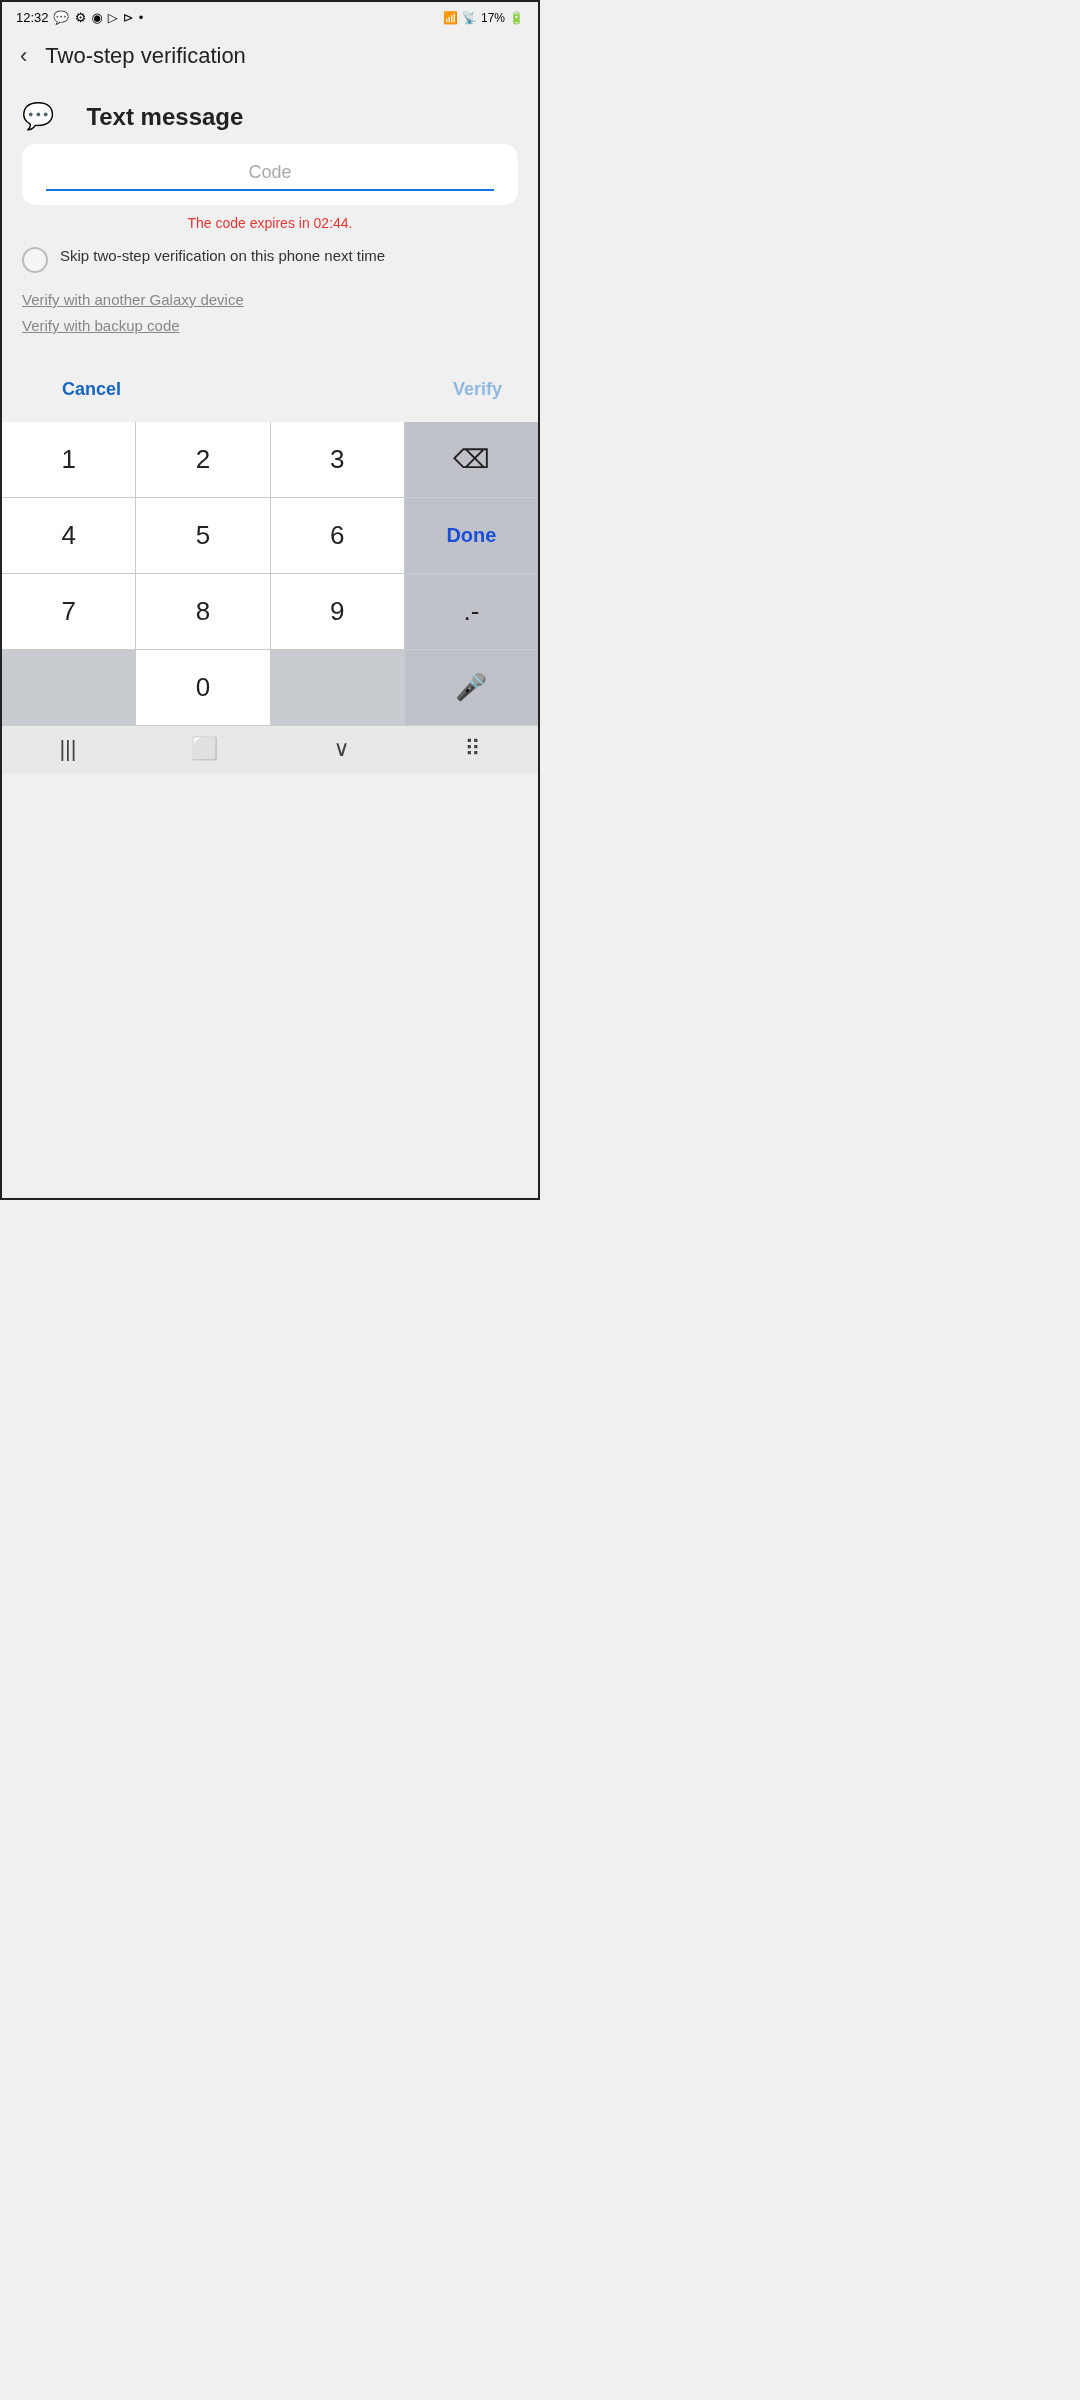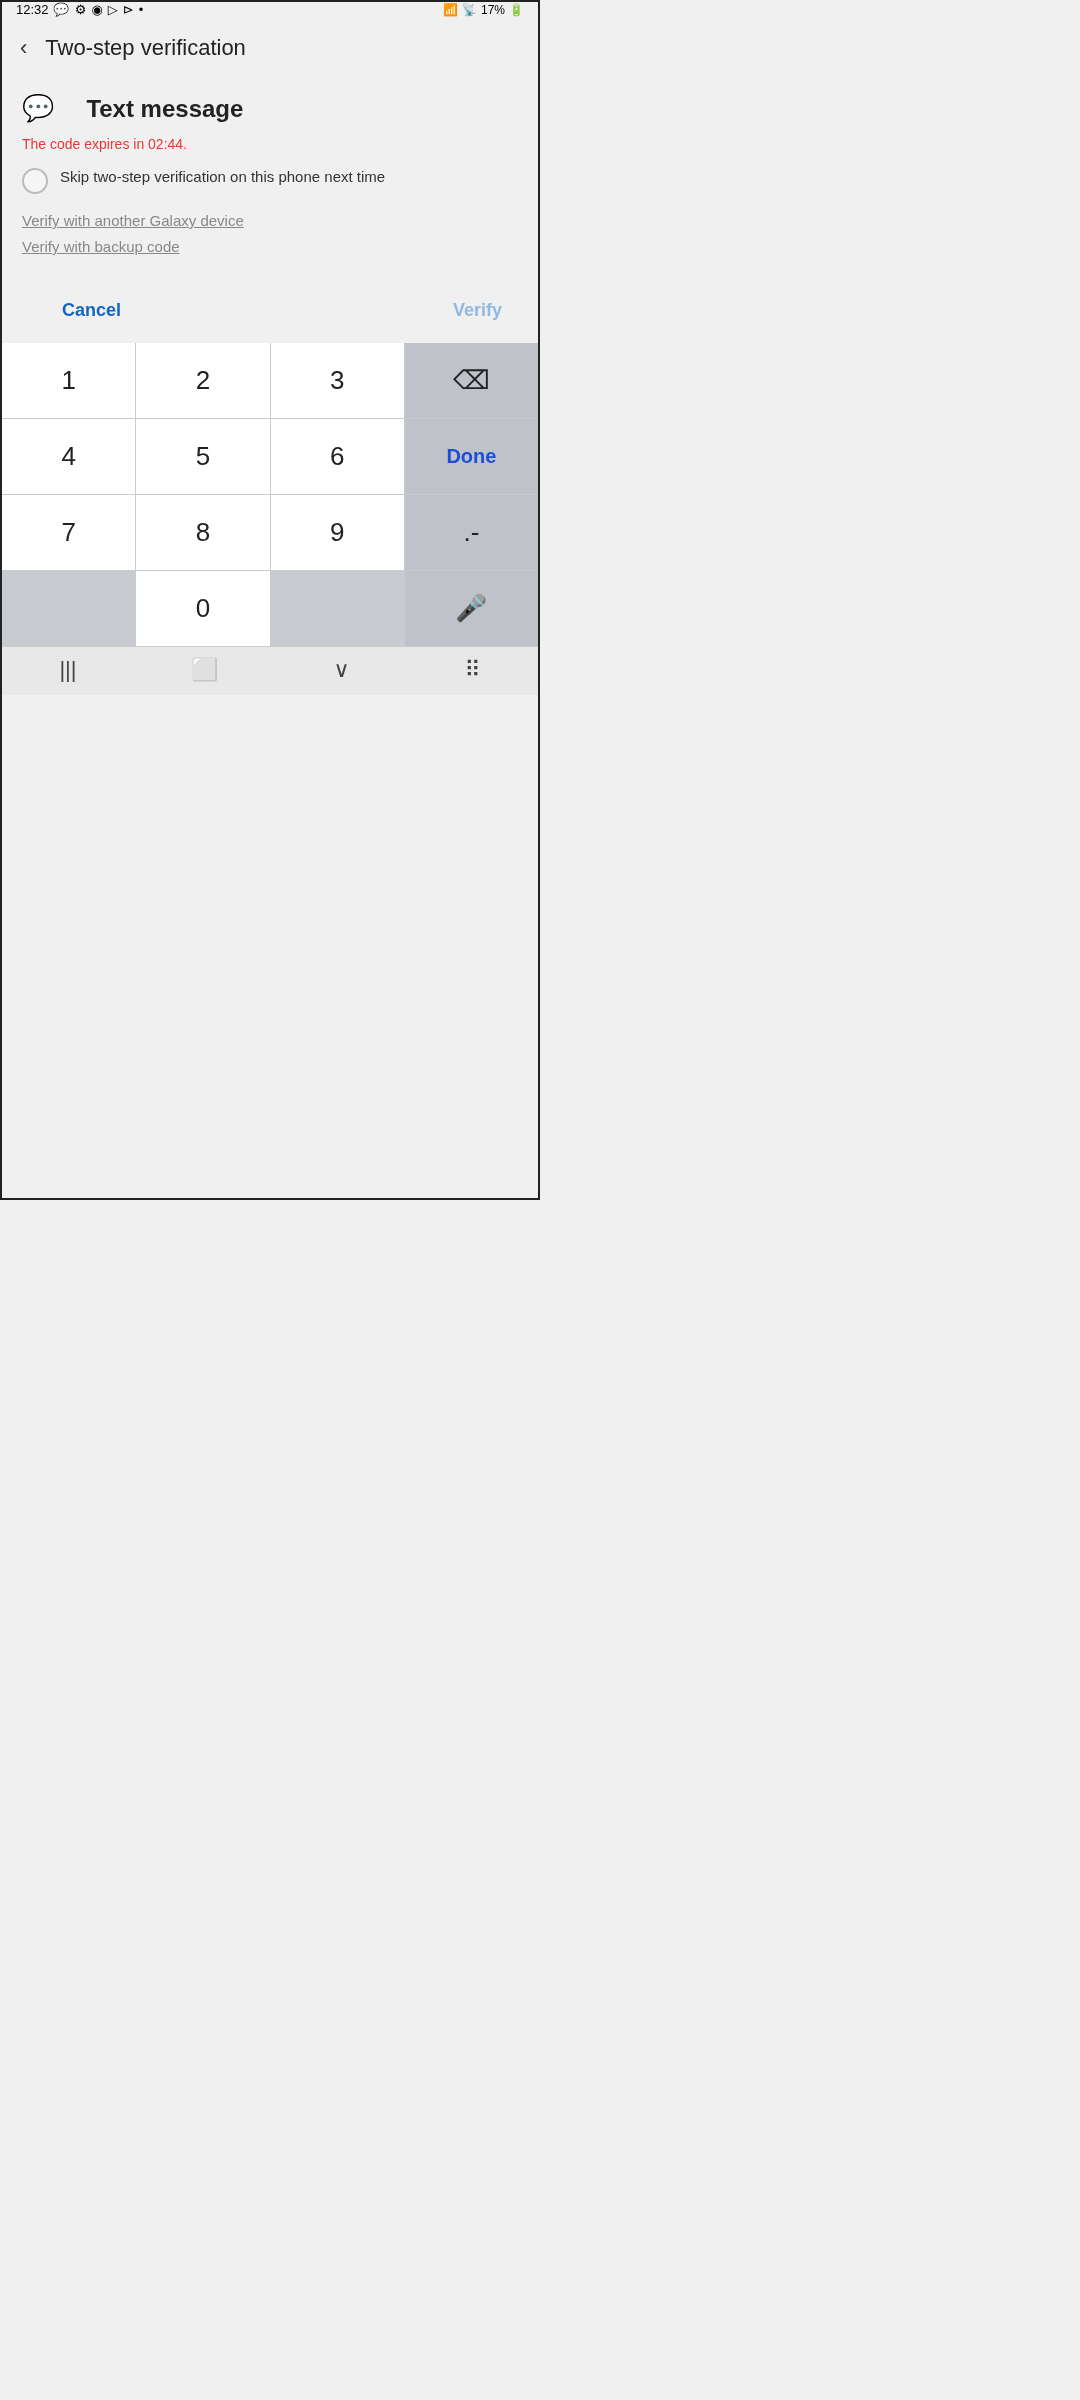--- a/index.html
+++ b/index.html
@@ -12,21 +12,21 @@
       font-family: 'Segoe UI', sans-serif;
       border: 2px solid #222;
       overflow-x: hidden;
     }
 
     
     .status-bar {
       display: flex;
       justify-content: space-between;
       align-items: center;
-      padding: 0 14px 4px 14px;
+      padding: 8px 14px 4px 14px;
       background: #f0f0f0;
       font-size: 13px;
       font-weight: 500;
     }
     .status-left { display: flex; align-items: center; gap: 5px; }
     .status-right { display: flex; align-items: center; gap: 4px; font-size: 12px; }
 
     
     .header {
       display: flex;
@@ -101,20 +101,21 @@
     }
     .code-input::placeholder {
       color: #aaa;
       font-size: 18px;
     }
 
     .expiry-text {
       font-size: 14px;
       color: #e53935;
       margin: 8px 0 14px 0;
+      text-align: center;
     }
 
     
     .send-again-btn {
       display: block;
       width: 80%;
       margin: 0 auto 18px auto;
       padding: 16px;
       background: #7bafd4;
       color: #fff;
@@ -266,20 +267,25 @@
 </div>
 
 <div class="content">
 
   <div class="section-icon-row">
     <span class="msg-icon">💬</span>
     <span class="section-title">Text message</span>
   </div>
 
 
+  <div class="code-card">
+    <div class="code-input-wrapper">
+      <input class="code-input" type="text" inputmode="numeric" placeholder="Code" style="">
+    </div>
+  </div>
 
   <p class="expiry-text">The code expires in 02:44.</p>
 
 
   <div class="skip-row">
     <div class="skip-checkbox"></div>
     <span class="skip-label">Skip two-step verification on this phone next time</span>
   </div>
 
   <div class="link-row">

